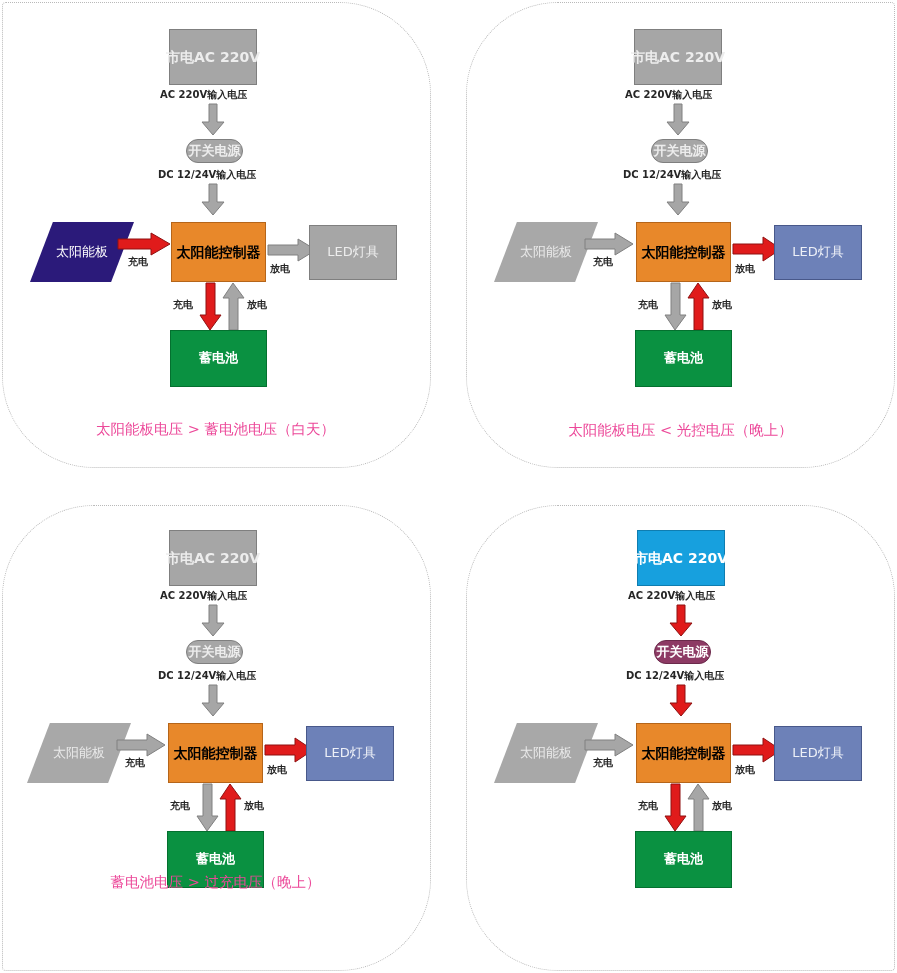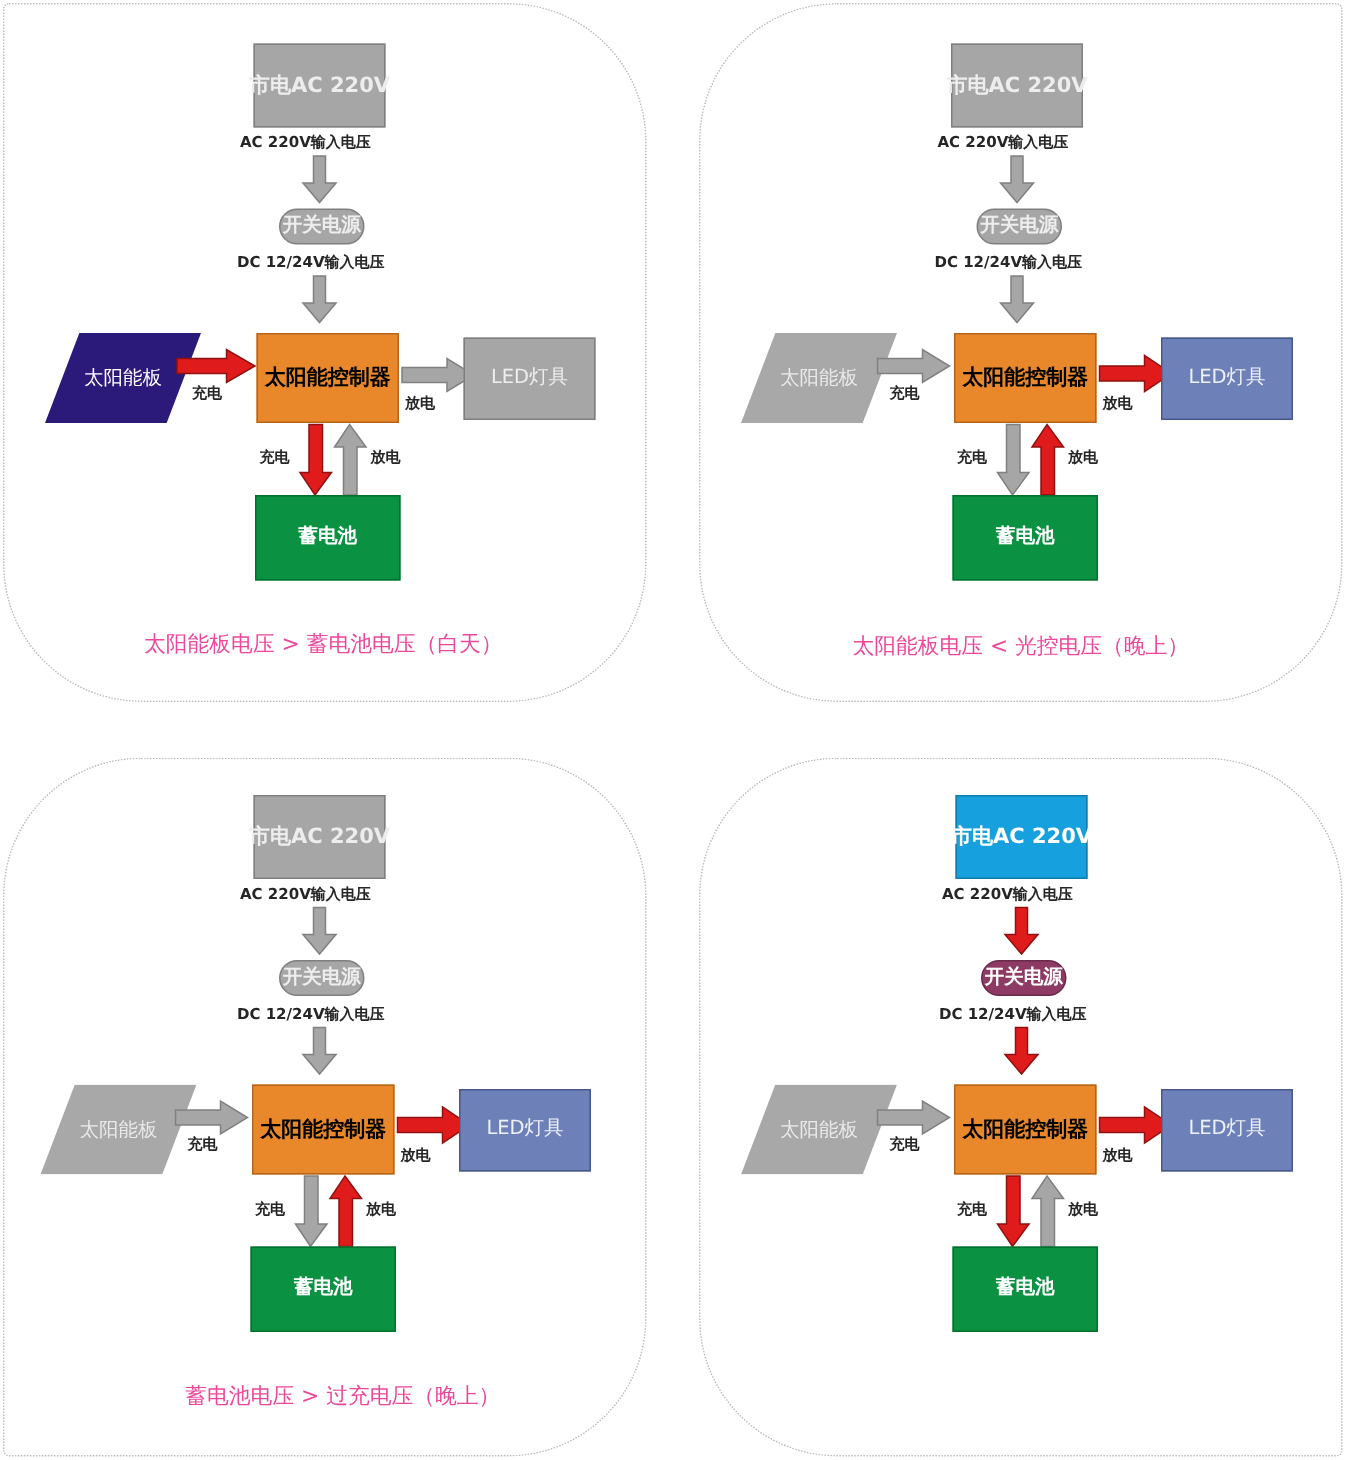--- a/index.html
+++ b/index.html
@@ -278,21 +278,21 @@
     <svg width="22" height="48" viewBox="0 0 22 48">
       <polygon points="10,0 21,15 15,15 15,47 6,47 6,15 0,15" fill="#e01b1b" stroke="#8f1111" stroke-width="1"></polygon>
     </svg>
   </div>
   <div class="edgelabel" style="left:244px;top:799px;">放电</div>
 
   <div class="node b-green t-bat" style="left:167px;top:831px;width:97px;height:57px;">
     <span>蓄电池</span>
   </div>
 
-  <div class="caption" style="left:0px;top:921px;width:431px;margin-left:13px;">蓄电池电压 &gt; 过充电压（晚上）</div>
+  <div class="caption" style="left:0px;top:873px;width:431px;">蓄电池电压 &gt; 过充电压（晚上）</div>
 
   <div class="panel q4"></div>
 
   <div class="node b-cyan t-ac" style="left:637px;top:530px;width:88px;height:56px;">
     <span>市电AC 220V</span>
   </div>
   <div class="edgelabel" style="left:628px;top:589px;">AC 220V输入电压</div>
   <div class="arrowwrap" style="left:669px;top:605px;">
     <svg width="24" height="32" viewBox="0 0 24 32">
       <polygon points="8,0 16,0 16,18 23,18 12,31 1,18 8,18" fill="#e01b1b" stroke="#8f1111" stroke-width="1"></polygon>

